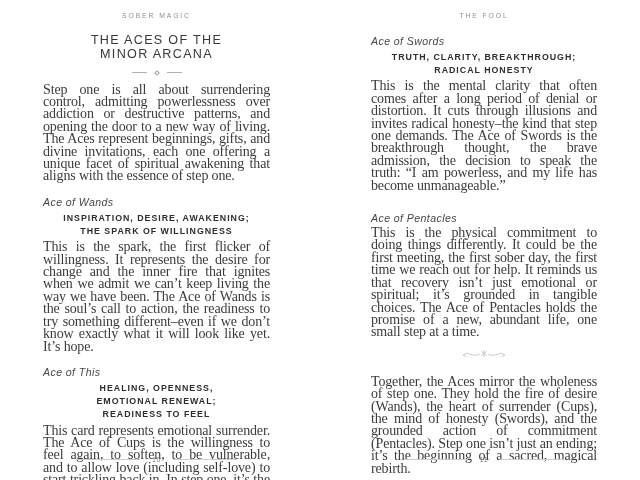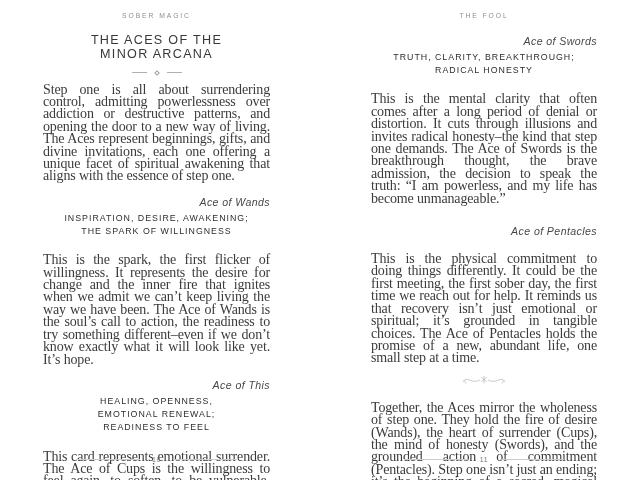--- a/index.html
+++ b/index.html
@@ -56,40 +56,40 @@
     text-align: justify;
     color: #3b3b3b;
   }
   .intro { margin-top: 8px; }
 
   .card-section { margin-top: 13px; }
   .card-section.tall-gap { margin-top: 20px; }
   .first-right { margin-top: 16px; }
 
   .card-name {
-    text-align: right;
+    text-align: left;
     font-family: "Liberation Sans", sans-serif;
     font-style: italic;
     font-weight: 300;
     font-size: 10.6px;
     letter-spacing: 0.4px;
     color: #474747;
     line-height: 12px;
   }
   .card-heading {
     margin-top: 4px;
     text-align: center;
     font-family: "Liberation Sans", sans-serif;
-    font-weight: normal;
+    font-weight: bold;
     font-size: 8.8px;
     letter-spacing: 1px;
     line-height: 13.2px;
     color: #2d2d2d;
   }
-  .card-body { margin-top: 16px; }
+  .card-body { margin-top: 3px; }
 
   .section-divider {
     margin-top: 9px;
     display: flex;
     justify-content: center;
   }
   .closing { margin-top: 17px; }
 
   .page-footer {
     position: absolute;

